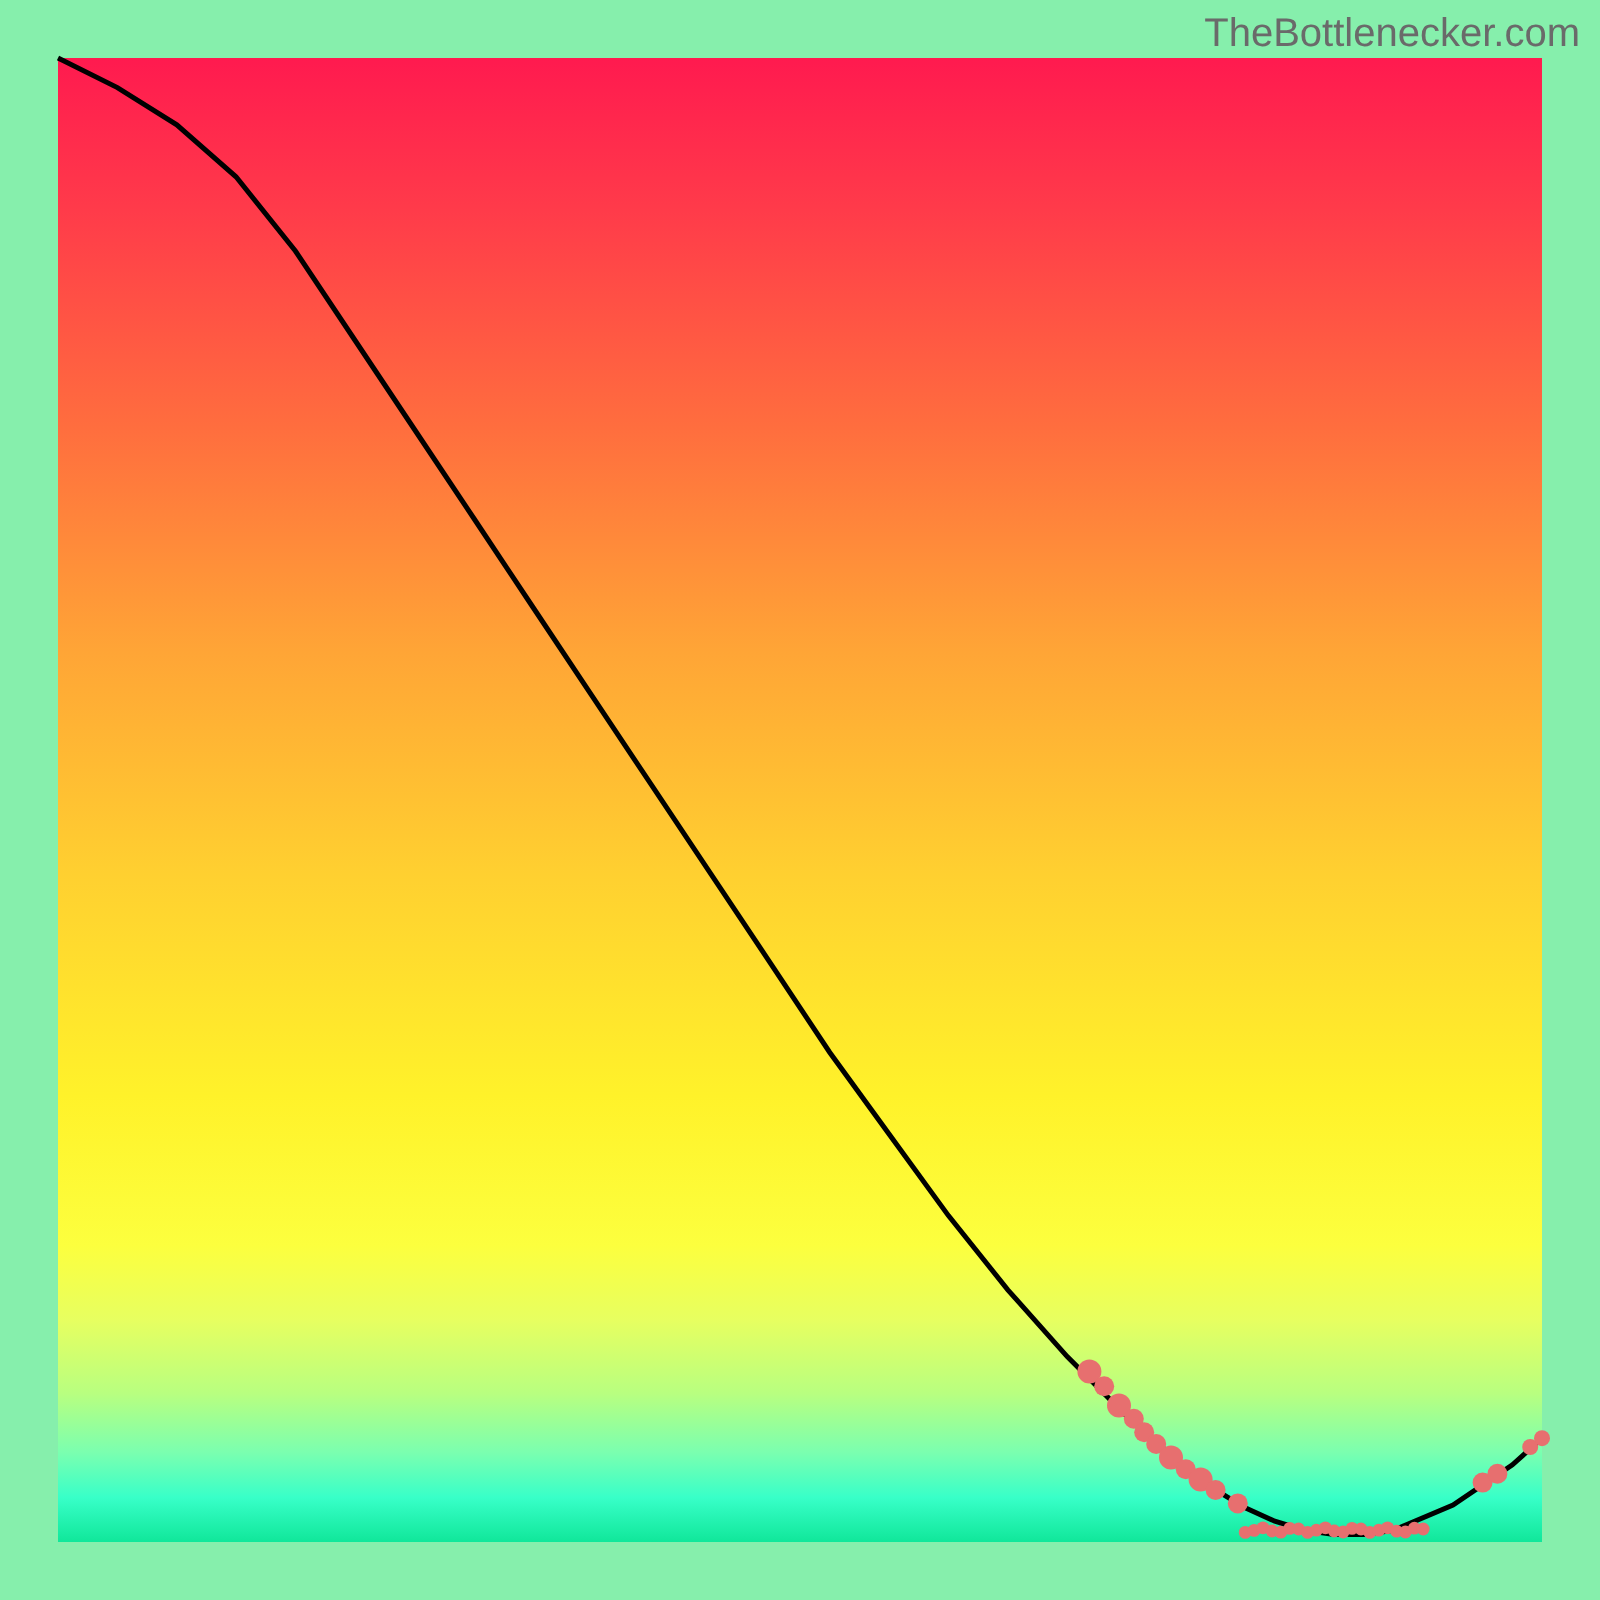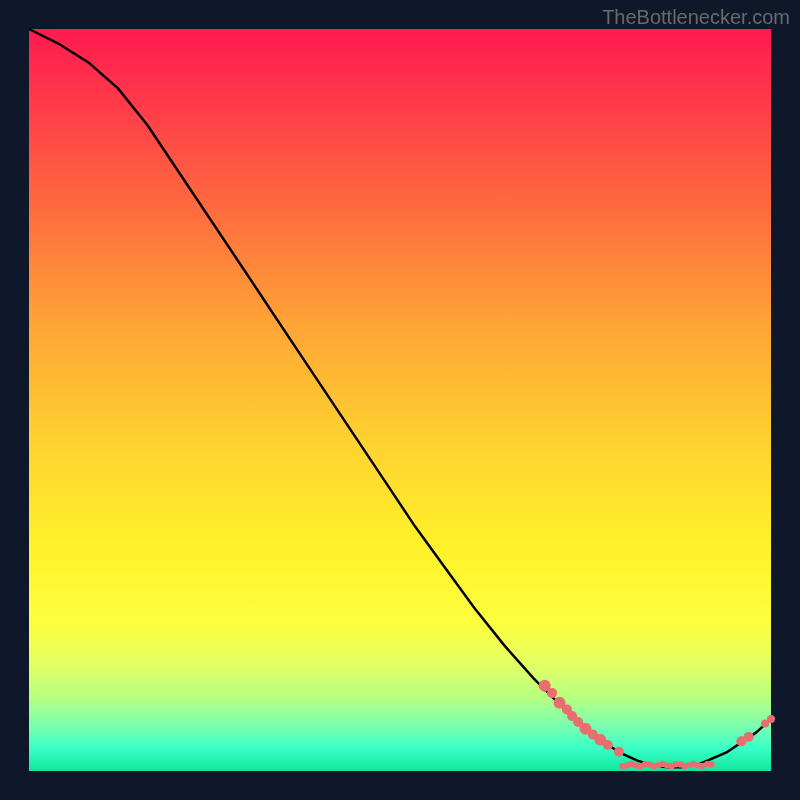--- a/index.html
+++ b/index.html
@@ -7,21 +7,21 @@
     padding: 0;
     width: 800px;
     height: 800px;
     background: #000;
     overflow: hidden;
   }
   .chart-wrap {
     position: relative;
     width: 800px;
     height: 800px;
-    background: #0f172a;
+    background: #86efac;
   }
   .plot-area {
     position: absolute;
     left: 29px;
     top: 29px;
     width: 742px;
     height: 742px;
     background: linear-gradient(
       to bottom,
       #ff1a4f 0%,

